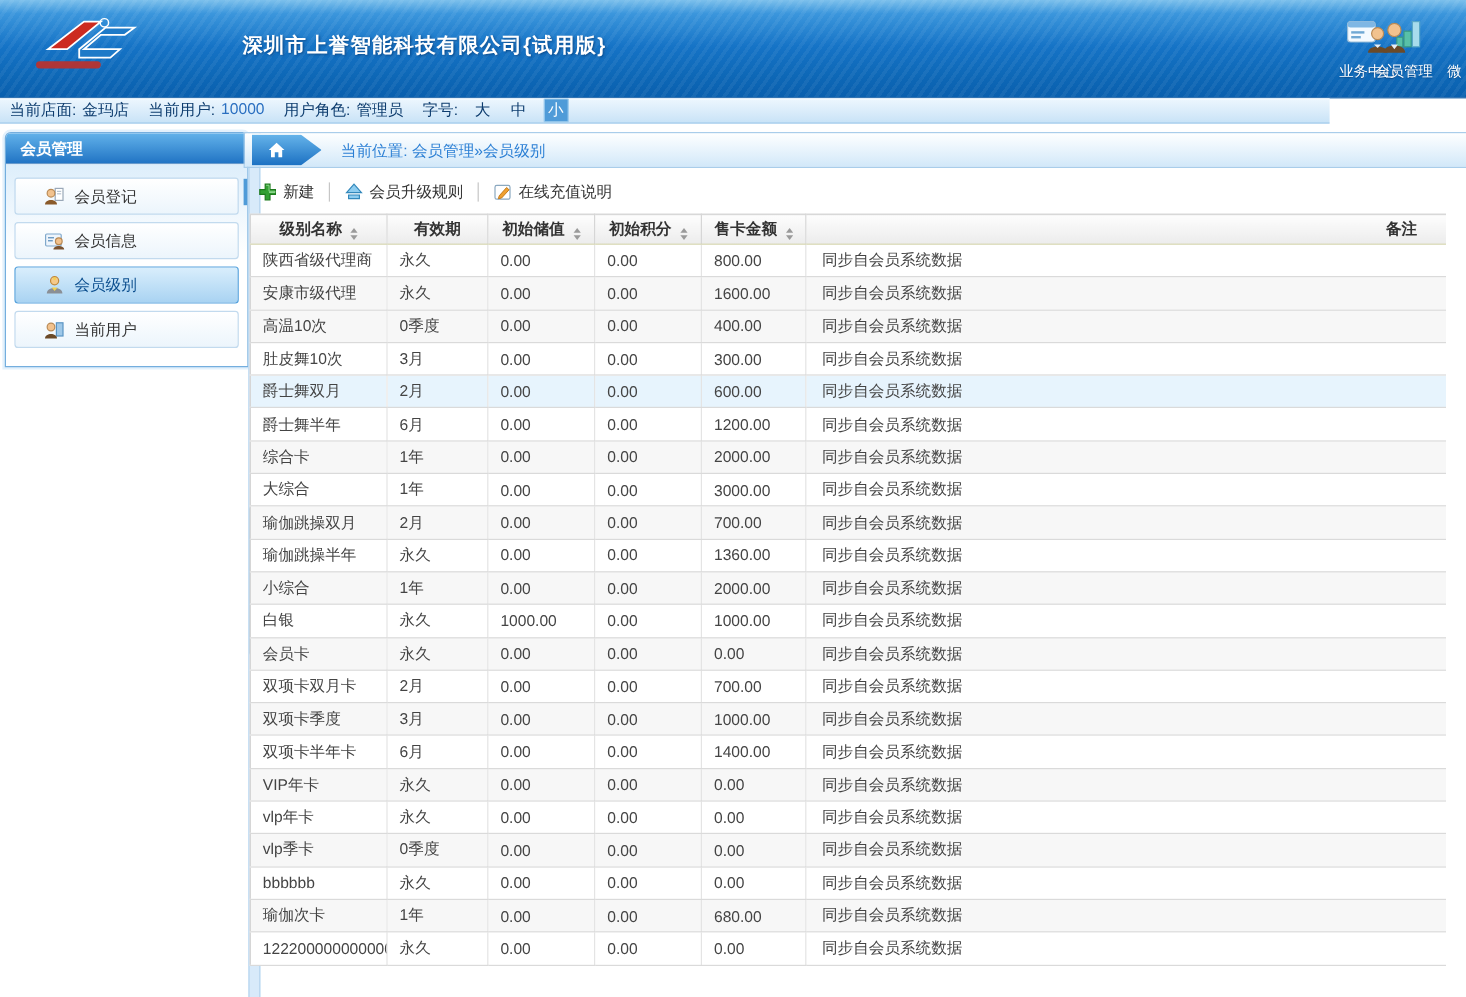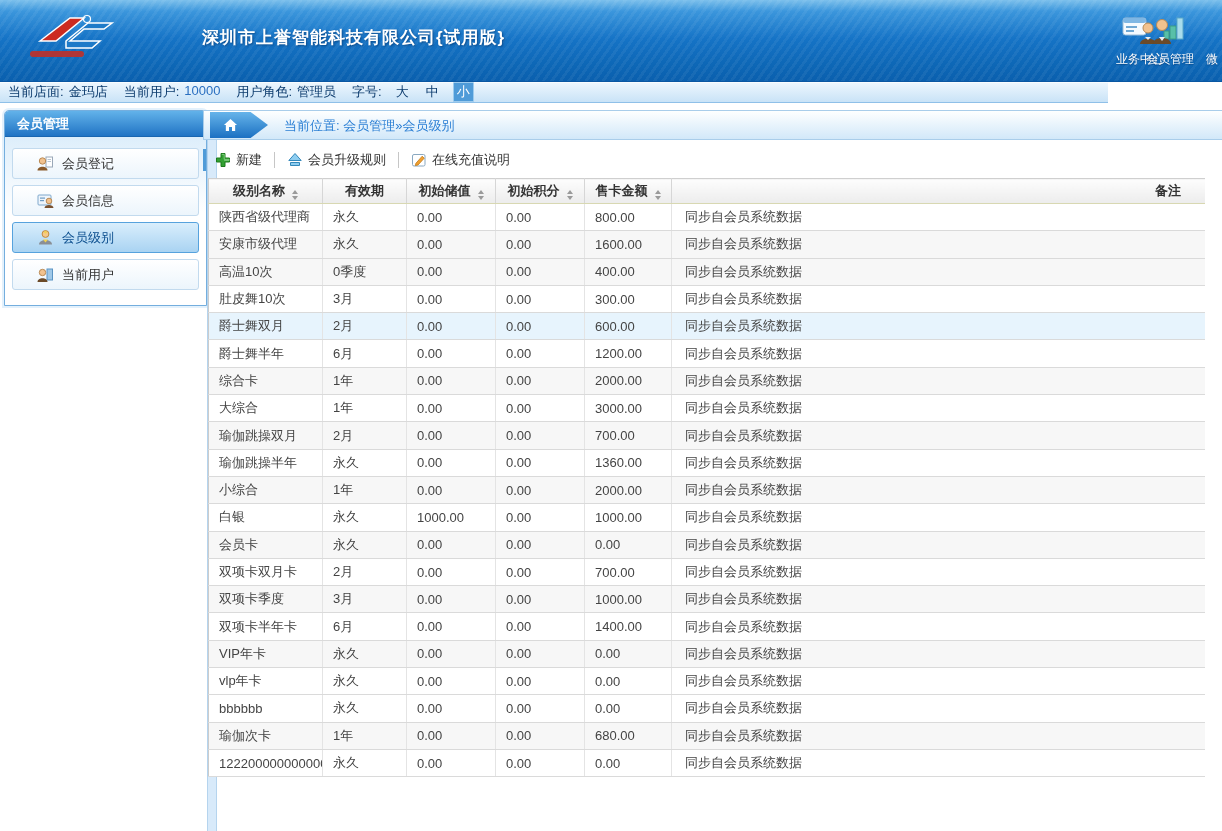--- a/index.html
+++ b/index.html
@@ -426,20 +426,28 @@
           <td>同步自会员系统数据</td>
         </tr>
         <tr>
           <td>vlp年卡</td>
           <td>永久</td>
           <td>0.00</td>
           <td>0.00</td>
           <td>0.00</td>
           <td>同步自会员系统数据</td>
         </tr>
+        <tr class="alt">
+          <td>vlp季卡</td>
+          <td>0季度</td>
+          <td>0.00</td>
+          <td>0.00</td>
+          <td>0.00</td>
+          <td>同步自会员系统数据</td>
+        </tr>
         <tr>
           <td>bbbbbb</td>
           <td>永久</td>
           <td>0.00</td>
           <td>0.00</td>
           <td>0.00</td>
           <td>同步自会员系统数据</td>
         </tr>
         <tr class="alt">
           <td>瑜伽次卡</td>

